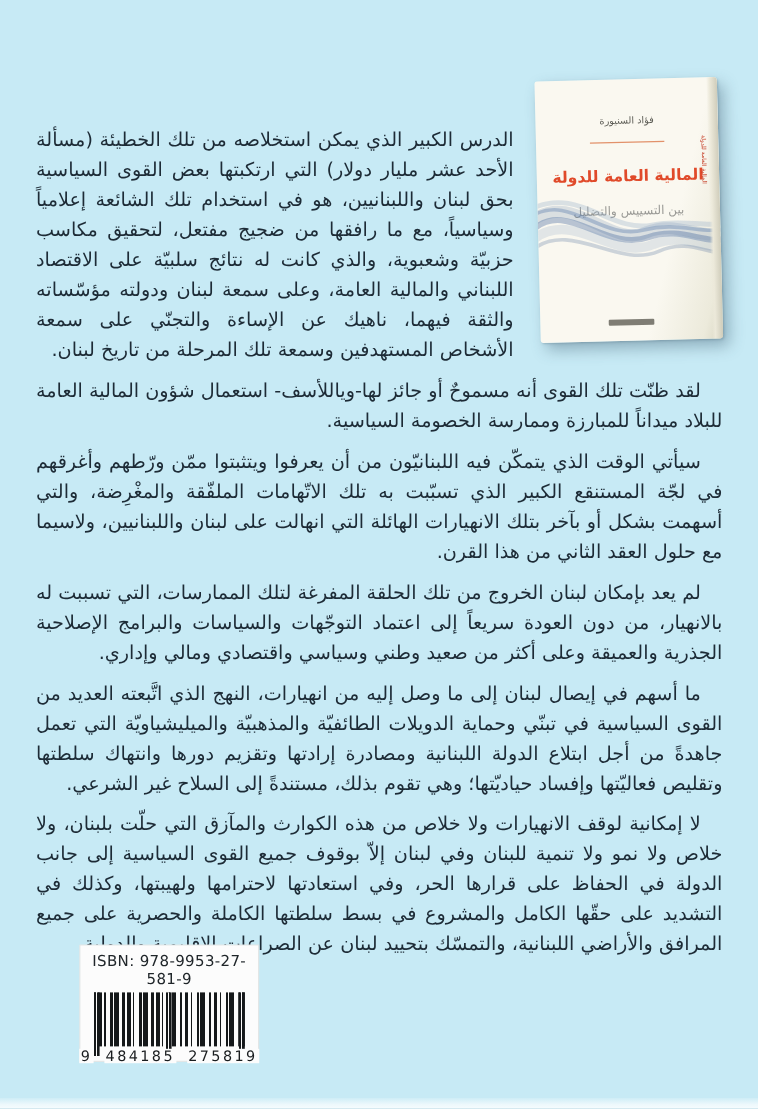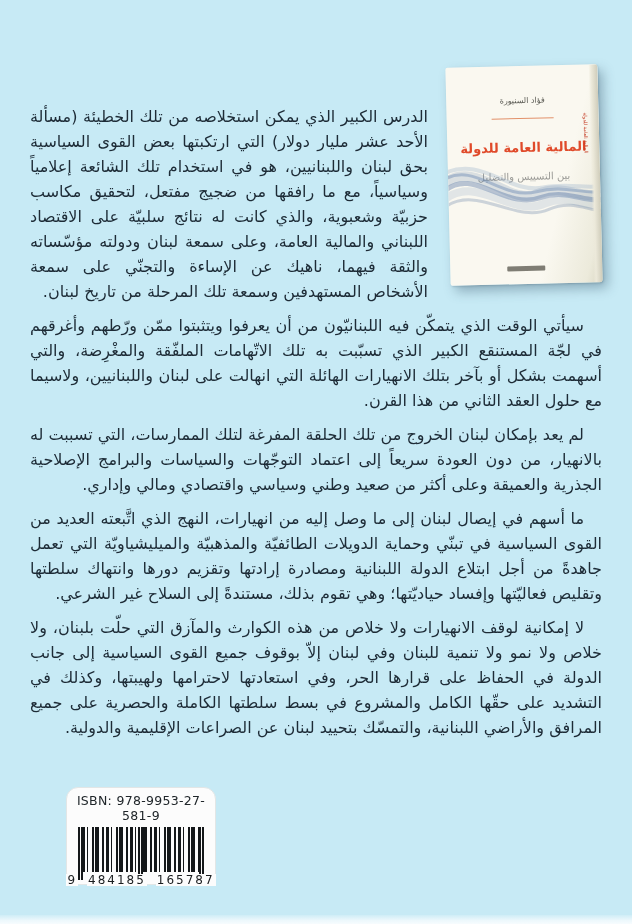--- a/index.html
+++ b/index.html
@@ -33,21 +33,21 @@
   .wave{position:absolute;left:0;top:86px;width:100%;height:86px;}
   .publisher{position:absolute;bottom:13px;left:50%;transform:translateX(-50%);
     width:38px;height:5px;background:#55544b;opacity:.75;border-radius:1px;}
   .spine{position:absolute;top:0;right:0;width:9px;height:100%;
     background:linear-gradient(to left,#cfccba,#ece9da 70%,rgba(0,0,0,0));}
   .spine-title{position:absolute;top:48px;right:1px;writing-mode:vertical-rl;
     font-size:5px;color:#c43a22;letter-spacing:1px;white-space:nowrap;}
   
   .barcode-box{
     position:absolute;left:66px;top:787px;width:148px;height:96px;
-    background:#fcfcfc;border:1px solid #e2e6e6;border-radius:12px;
+    background:#fcfcfc;border:1px solid #e2e6e6;border-radius:1px;
     text-align:center;direction:ltr;
   }
   .isbn{margin-top:5px;font-size:12.5px;color:#20262a;letter-spacing:.3px;}
   .bars{
     position:relative;width:126px;height:45px;margin:4px auto 0 auto;
     background:repeating-linear-gradient(90deg,
       #15181a 0 2px,#fcfcfc 2px 4px,#15181a 4px 7px,#fcfcfc 7px 9px,
       #15181a 9px 10px,#fcfcfc 10px 14px,#15181a 14px 16px,#fcfcfc 16px 17px,
       #15181a 17px 21px,#fcfcfc 21px 24px);
   }
@@ -83,34 +83,35 @@
           <path d="M-5,54 C28,30 66,72 100,58 C126,47 144,64 158,60" fill="none" stroke="#56729f" stroke-width="3" opacity="0.28"></path>
         </svg>
         <div class="publisher"></div>
         <div class="spine">
           <span class="spine-title">المالية العامة للدولة</span>
         </div>
       </div>
     </div>
 
     <p class="first">الدرس الكبير الذي يمكن استخلاصه من تلك الخطيئة (مسألة الأحد عشر مليار دولار) التي ارتكبتها بعض القوى السياسية بحق لبنان واللبنانيين، هو في استخدام تلك الشائعة إعلامياً وسياسياً، مع ما رافقها من ضجيج مفتعل، لتحقيق مكاسب حزبيّة وشعبوية، والذي كانت له نتائج سلبيّة على الاقتصاد اللبناني والمالية العامة، وعلى سمعة لبنان ودولته مؤسّساته والثقة فيهما، ناهيك عن الإساءة والتجنّي على سمعة الأشخاص المستهدفين وسمعة تلك المرحلة من تاريخ لبنان.</p>
+    <p>لقد ظنّت تلك القوى أنه مسموحٌ أو جائز لها-وياللأسف- استعمال شؤون المالية العامة للبلاد ميداناً للمبارزة وممارسة الخصومة السياسية.</p>
     <p>سيأتي الوقت الذي يتمكّن فيه اللبنانيّون من أن يعرفوا ويتثبتوا ممّن ورّطهم وأغرقهم في لجّة المستنقع الكبير الذي تسبّبت به تلك الاتّهامات الملفّقة والمغْرِضة، والتي أسهمت بشكل أو بآخر بتلك الانهيارات الهائلة التي انهالت على لبنان واللبنانيين، ولاسيما مع حلول العقد الثاني من هذا القرن.</p>
     <p>لم يعد بإمكان لبنان الخروج من تلك الحلقة المفرغة لتلك الممارسات، التي تسببت له بالانهيار، من دون العودة سريعاً إلى اعتماد التوجّهات والسياسات والبرامج الإصلاحية الجذرية والعميقة وعلى أكثر من صعيد وطني وسياسي واقتصادي ومالي وإداري.</p>
     <p>ما أسهم في إيصال لبنان إلى ما وصل إليه من انهيارات، النهج الذي اتَّبعته العديد من القوى السياسية في تبنّي وحماية الدويلات الطائفيّة والمذهبيّة والميليشياويّة التي تعمل جاهدةً من أجل ابتلاع الدولة اللبنانية ومصادرة إرادتها وتقزيم دورها وانتهاك سلطتها وتقليص فعاليّتها وإفساد حياديّتها؛ وهي تقوم بذلك، مستندةً إلى السلاح غير الشرعي.</p>
     <p>لا إمكانية لوقف الانهيارات ولا خلاص من هذه الكوارث والمآزق التي حلّت بلبنان، ولا خلاص ولا نمو ولا تنمية للبنان وفي لبنان إلاّ بوقوف جميع القوى السياسية إلى جانب الدولة في الحفاظ على قرارها الحر، وفي استعادتها لاحترامها ولهيبتها، وكذلك في التشديد على حقّها الكامل والمشروع في بسط سلطتها الكاملة والحصرية على جميع المرافق والأراضي اللبنانية، والتمسّك بتحييد لبنان عن الصراعات الإقليمية والدولية.</p>
   </div>
 
   <div class="barcode-box">
     <div class="isbn">ISBN: 978-9953-27-581-9</div>
     <div class="bars">
       <div class="guard gl"></div>
       <div class="guard gm"></div>
       <div class="guard gr"></div>
     </div>
     <div class="digits">
       <span>9</span>
       <span>484185</span>
-      <span>165787</span>
+      <span>275819</span>
     </div>
   </div>
 
   <div class="bottom-edge"></div>
 </div>
 
 </body></html>

